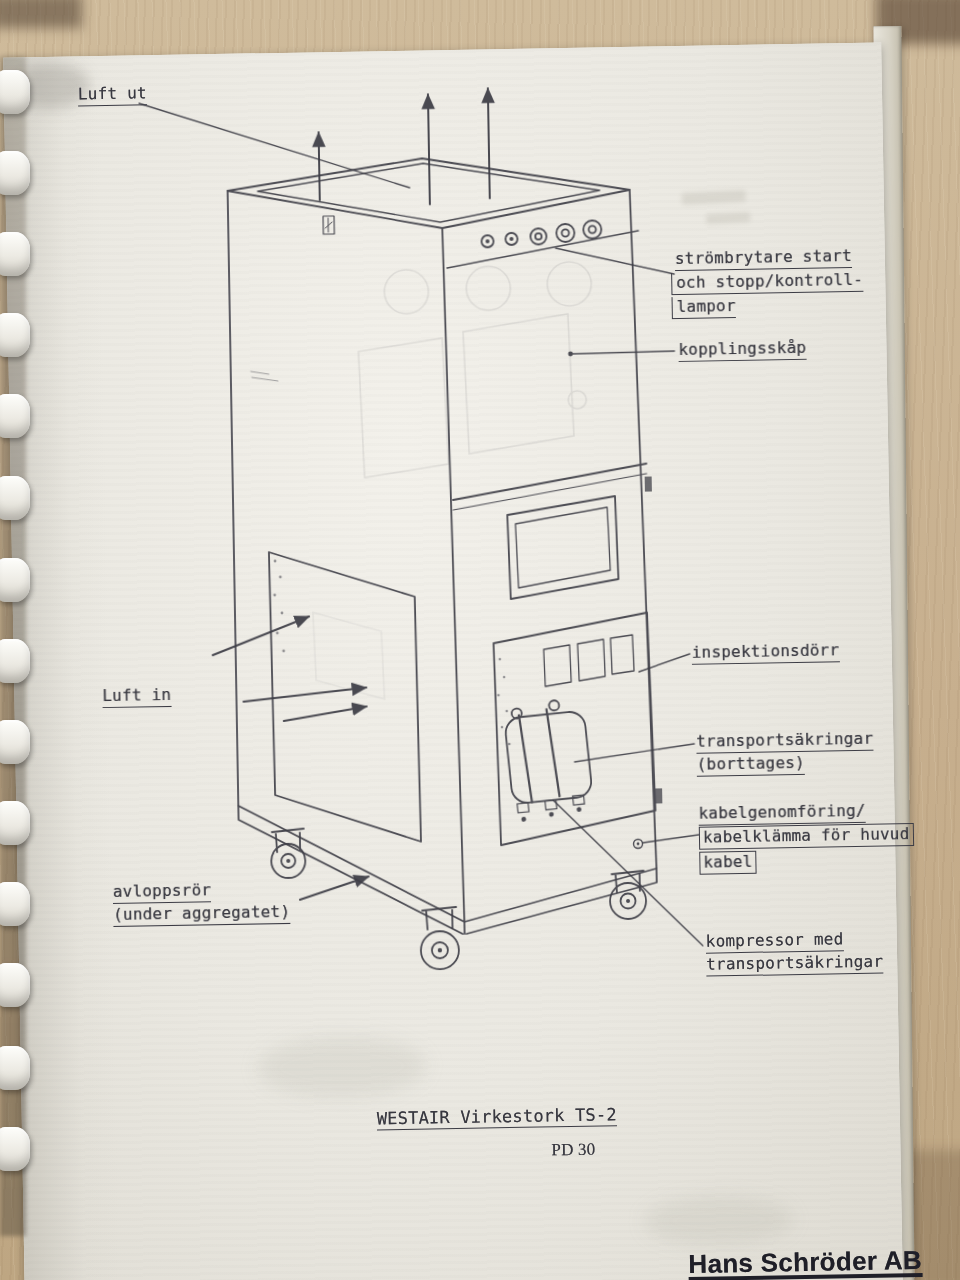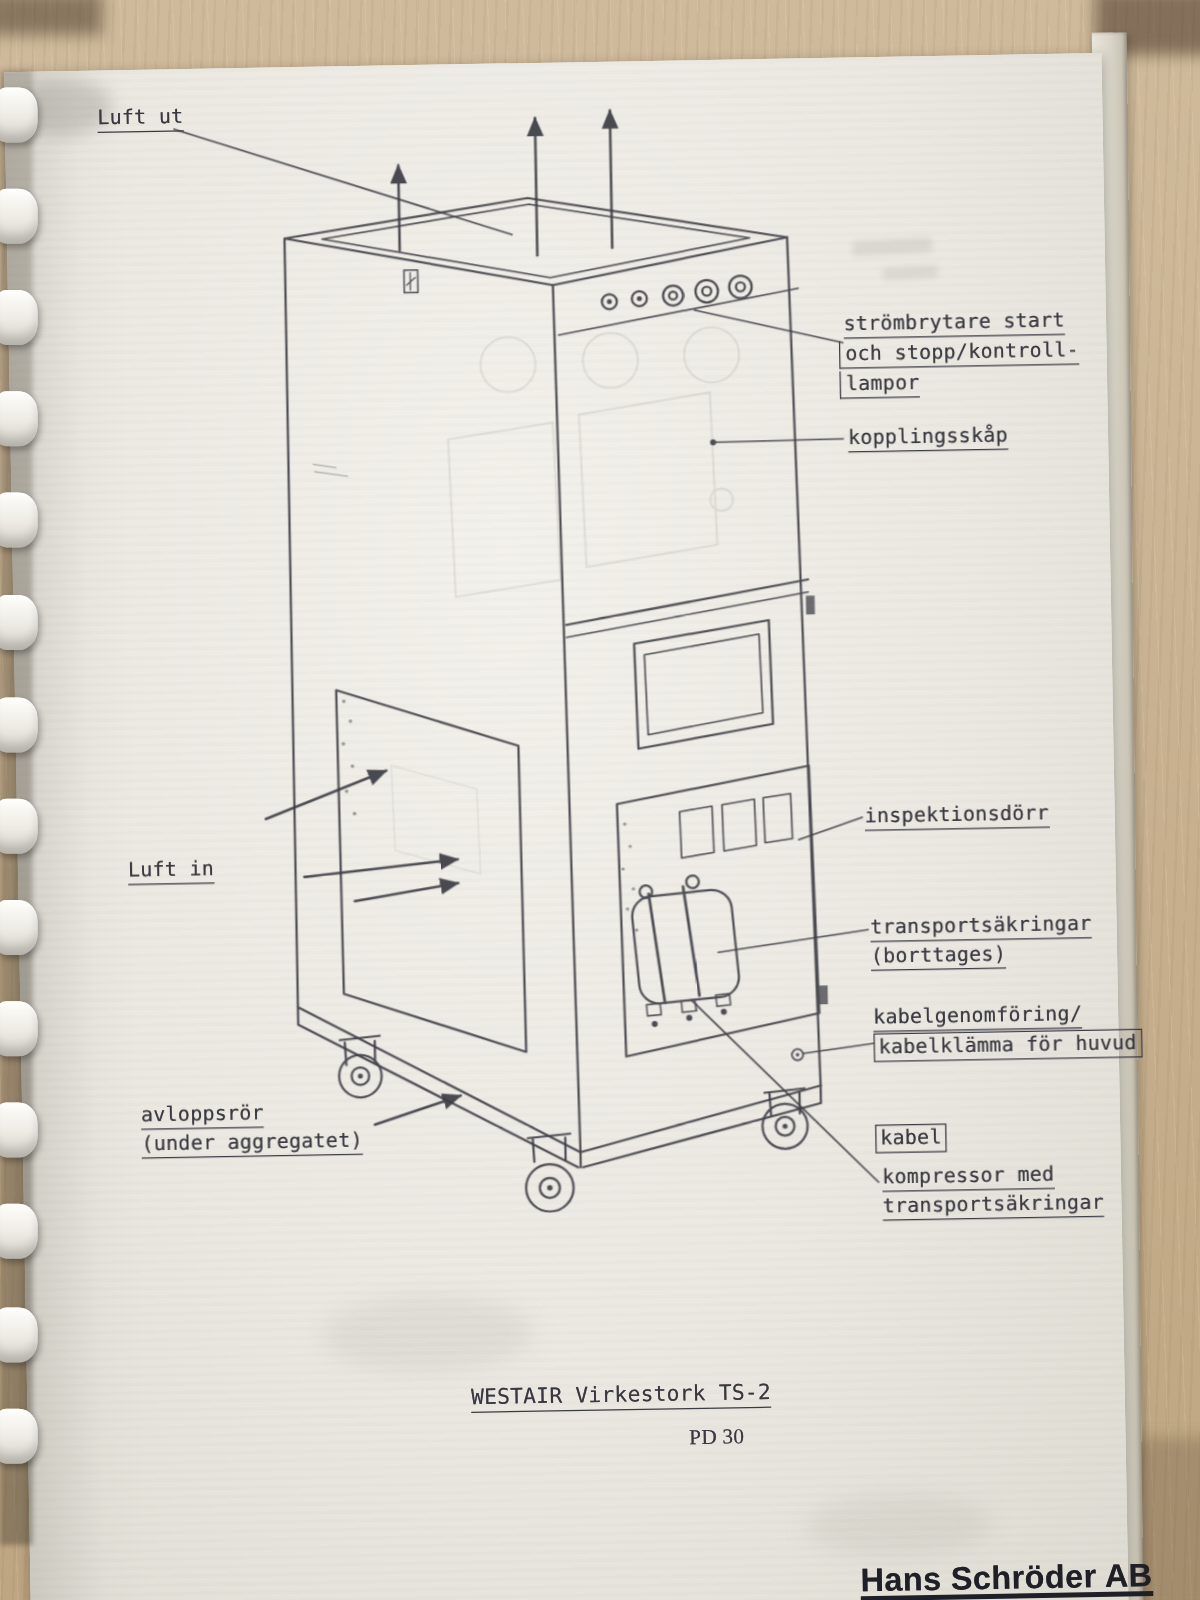--- a/index.html
+++ b/index.html
@@ -225,21 +225,21 @@
 
     <div class="label u" style="left:670px;top:294px;">kopplingsskåp</div>
 
     <div class="label u" style="left:678px;top:597px;">inspektionsdörr</div>
 
     <div class="label u" style="left:681px;top:686px;">transportsäkringar</div>
     <div class="label u" style="left:681px;top:709px;">(borttages)</div>
 
     <div class="label u" style="left:682px;top:758px;">kabelgenomföring/</div>
     <div class="label bx" style="left:682px;top:781px;">kabelklämma för huvud</div>
-    <div class="label bx" style="left:682px;top:806px;margin-top:48px;">kabel</div>
+    <div class="label bx" style="left:682px;top:806px;">kabel</div>
 
     <div class="label u" style="left:687px;top:886px;">kompressor med</div>
     <div class="label u" style="left:687px;top:909px;">transportsäkringar</div>
 
     <div class="label u" style="left:88px;top:630px;">Luft in</div>
 
     <div class="label u" style="left:95px;top:826px;">avloppsrör</div>
     <div class="label u" style="left:95px;top:849px;">(under aggregatet)</div>
 
     <div class="label caption u" style="left:355px;top:1057px;">WESTAIR Virkestork TS-2</div>

